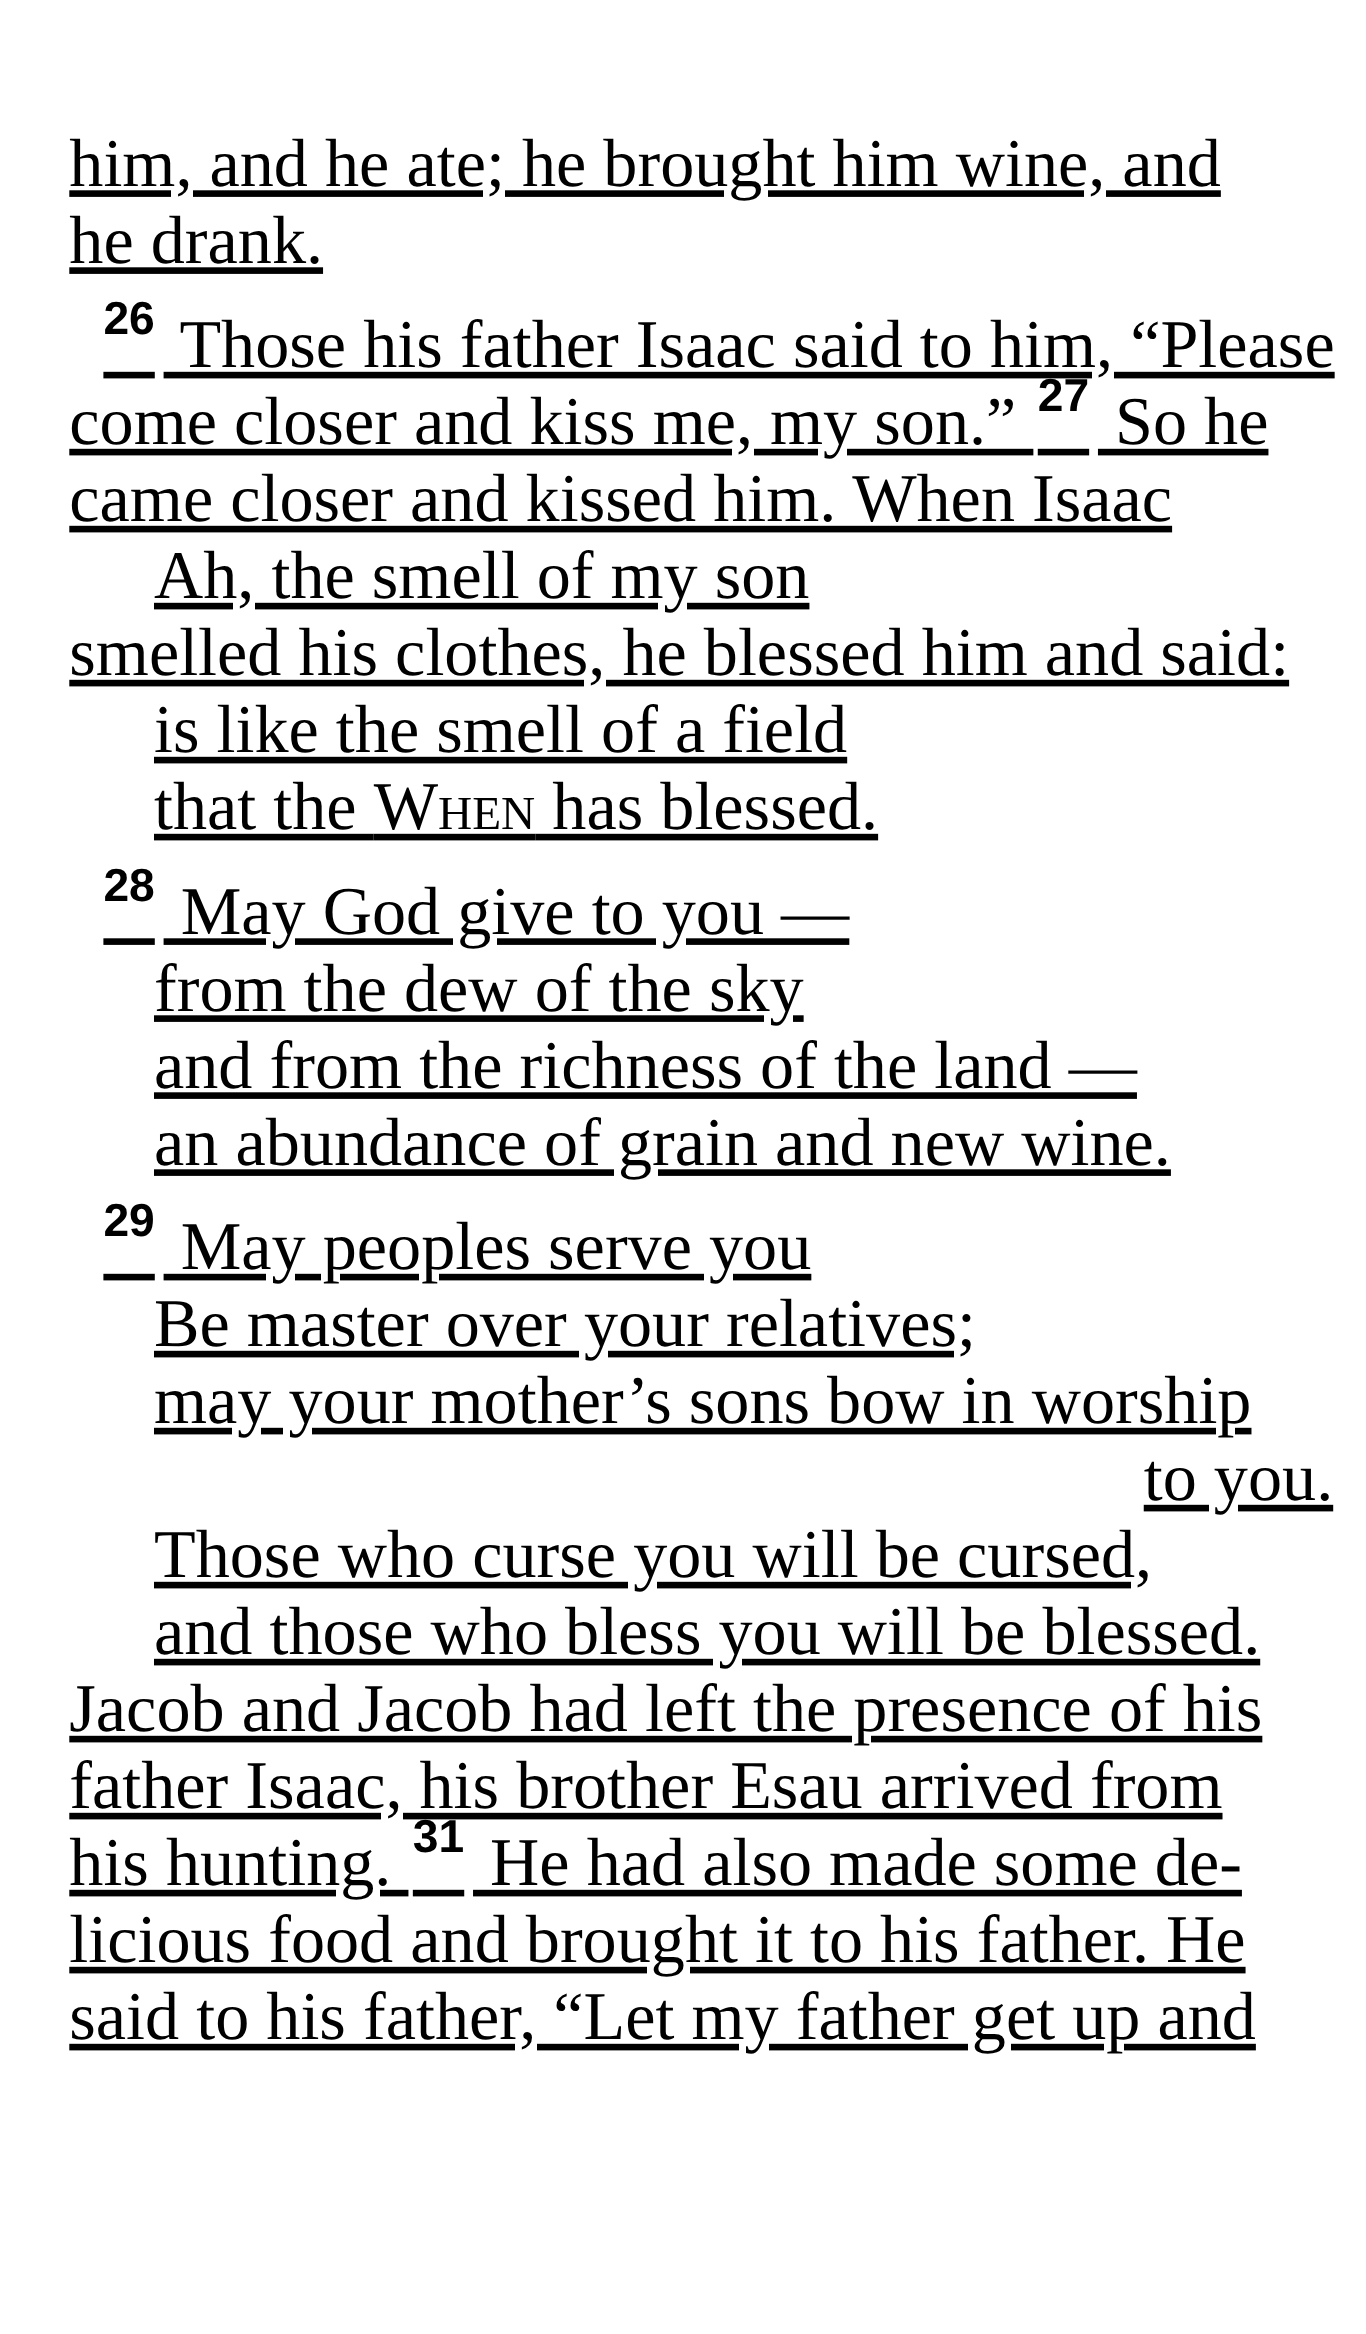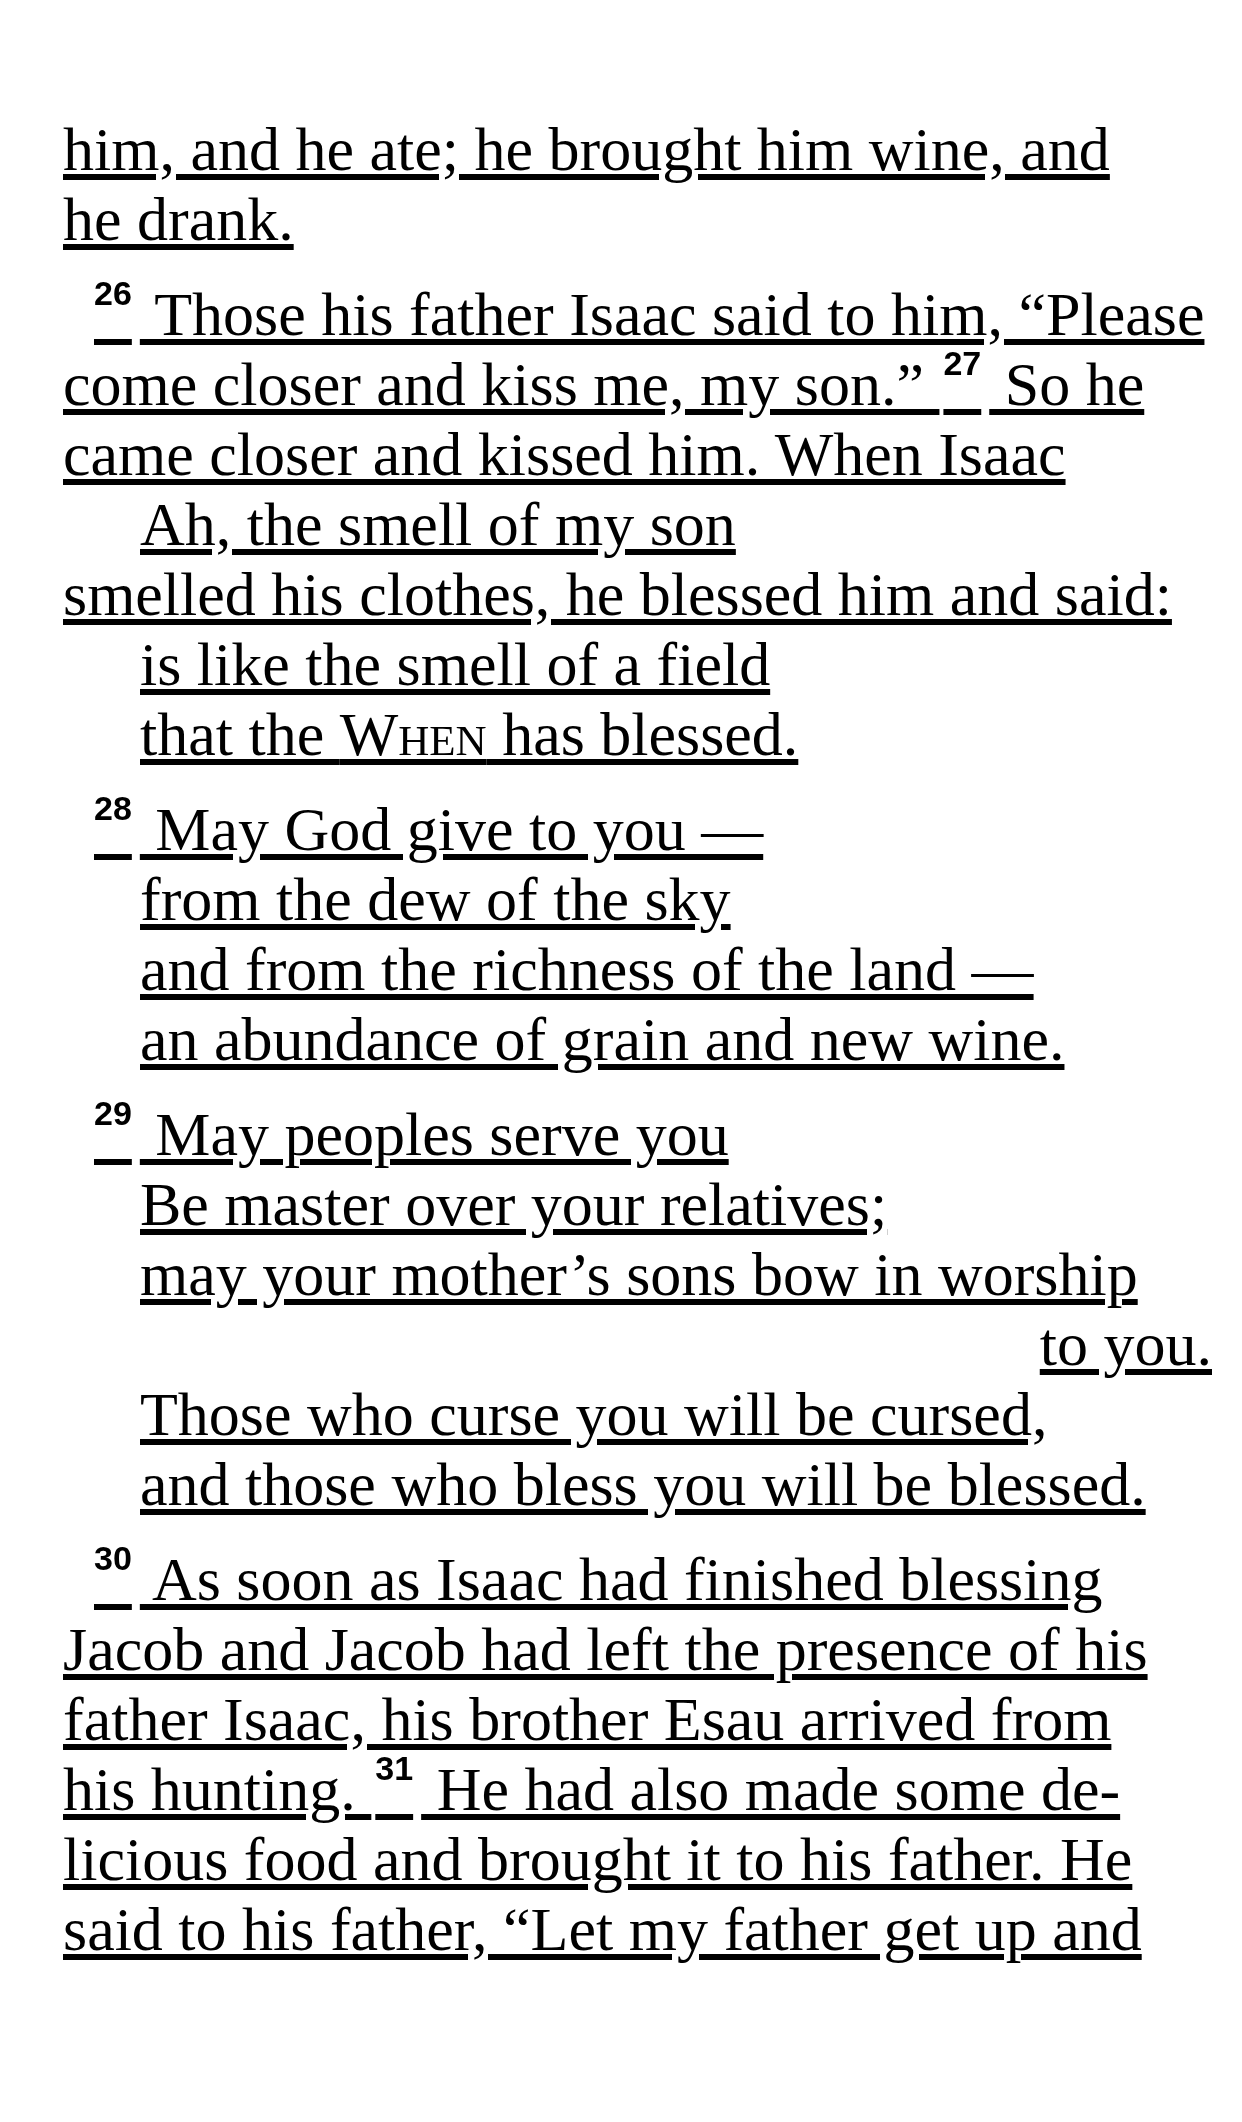--- a/index.html
+++ b/index.html
@@ -30,21 +30,21 @@
   }
   
   .line.para { padding-left: 27px; margin-top: 25px; }
   
   .line.poetry { padding-left: 77px; }
   
   .line.poetry-cont { padding-left: 40px; text-align: right; }
   .vnum {
     font-family: "Liberation Sans", "DejaVu Sans", sans-serif;
     font-weight: bold;
-    font-size: 34px;
+    font-size: 42px;
     line-height: 0;
     vertical-align: 30px;
     margin: 0 8px 0 4px;
   }
   .divine-name {
     font-variant: small-caps;
   }
 </style>
 </head>
 <body>
@@ -63,20 +63,19 @@
       <div class="line para"><span class="vnum">28</span><span> May God give to you —</span></div>
       <div class="line poetry"><span>from the dew of the sky</span></div>
       <div class="line poetry"><span>and from the richness of the land —</span></div>
       <div class="line poetry"><span>an abundance of grain and new wine.</span></div>
       <div class="line para"><span class="vnum">29</span><span> May peoples serve you</span></div>
       <div class="line poetry"><span>Be master over your relatives;</span></div>
       <div class="line poetry"><span>may your mother’s sons bow in worship</span></div>
       <div class="line poetry-cont"><span>to you.</span></div>
       <div class="line poetry"><span>Those who curse you will be cursed,</span></div>
       <div class="line poetry"><span>and those who bless you will be blessed.</span></div>
-      <div class="line para"><span class="vnum">30</span><span> As soon as Isaac had finished blessing</span></div>
       <div class="line body"><span>Jacob and Jacob had left the presence of his</span></div>
       <div class="line body"><span>father Isaac, his brother Esau arrived from</span></div>
       <div class="line body"><span>his hunting. </span><span class="vnum">31</span><span> He had also made some de-</span></div>
       <div class="line body"><span>licious food and brought it to his father. He</span></div>
       <div class="line body"><span>said to his father, “Let my father get up and</span></div>
     </div>
 </div>
 
 </body></html>

